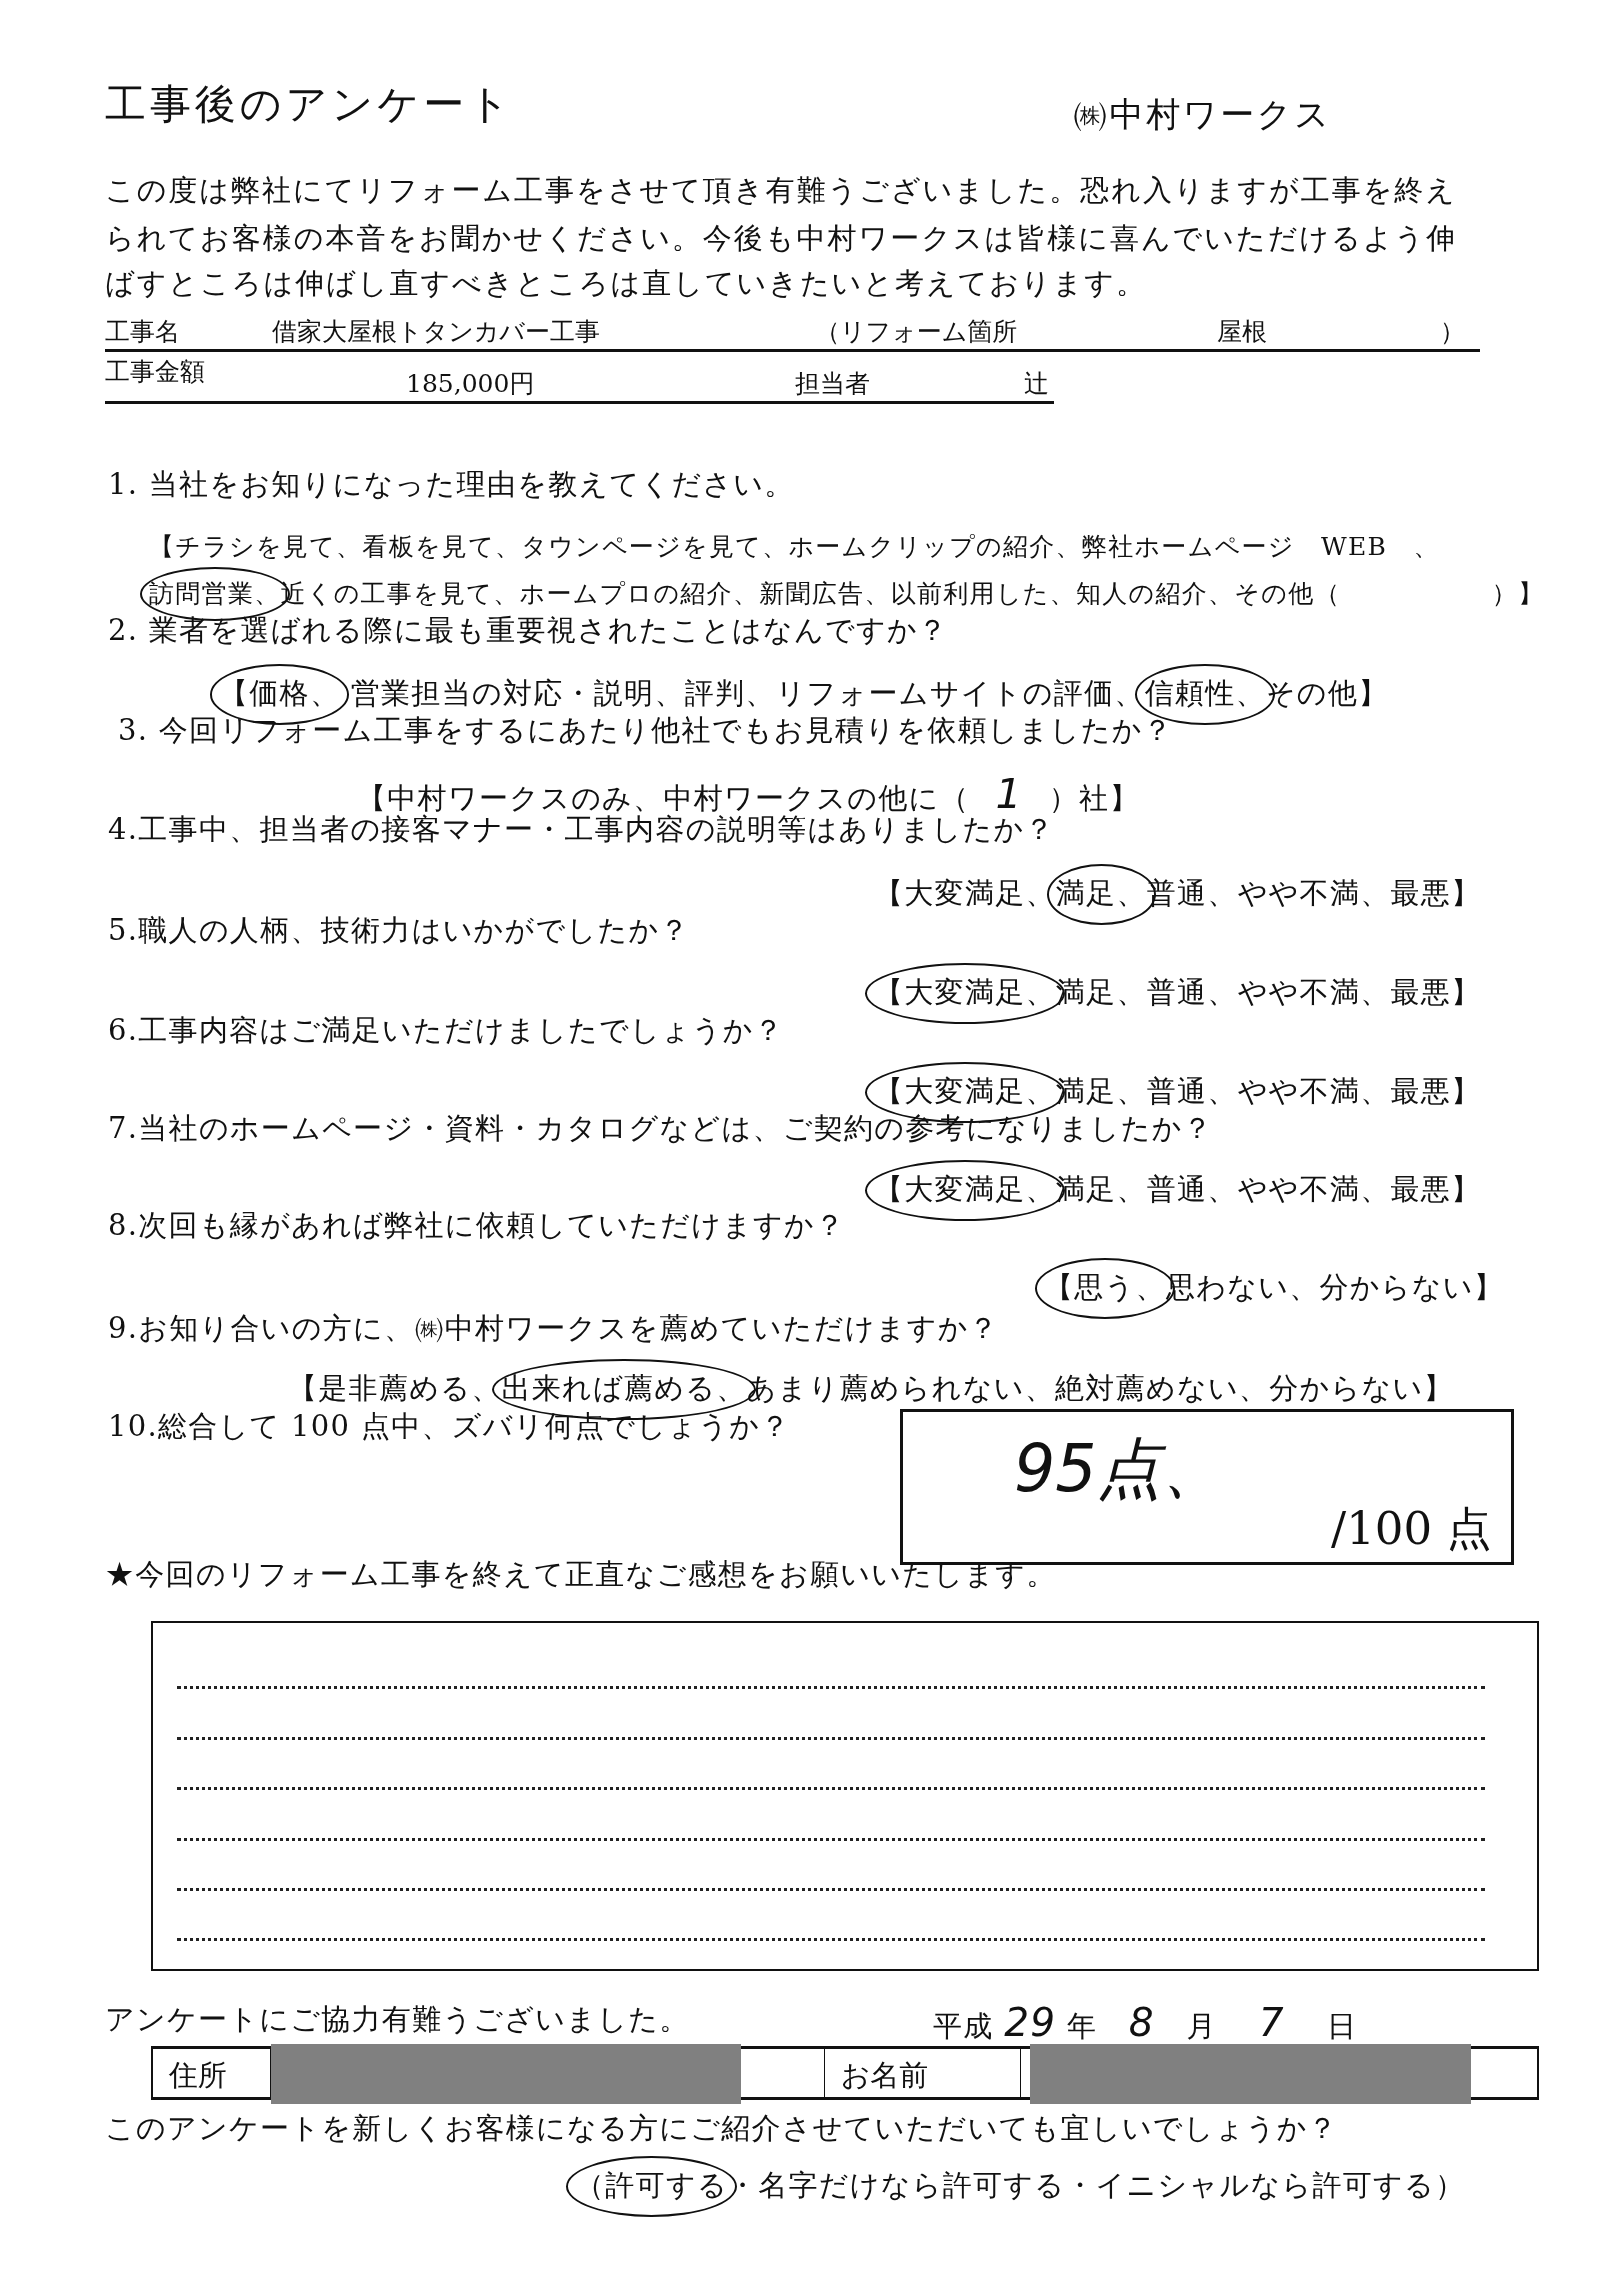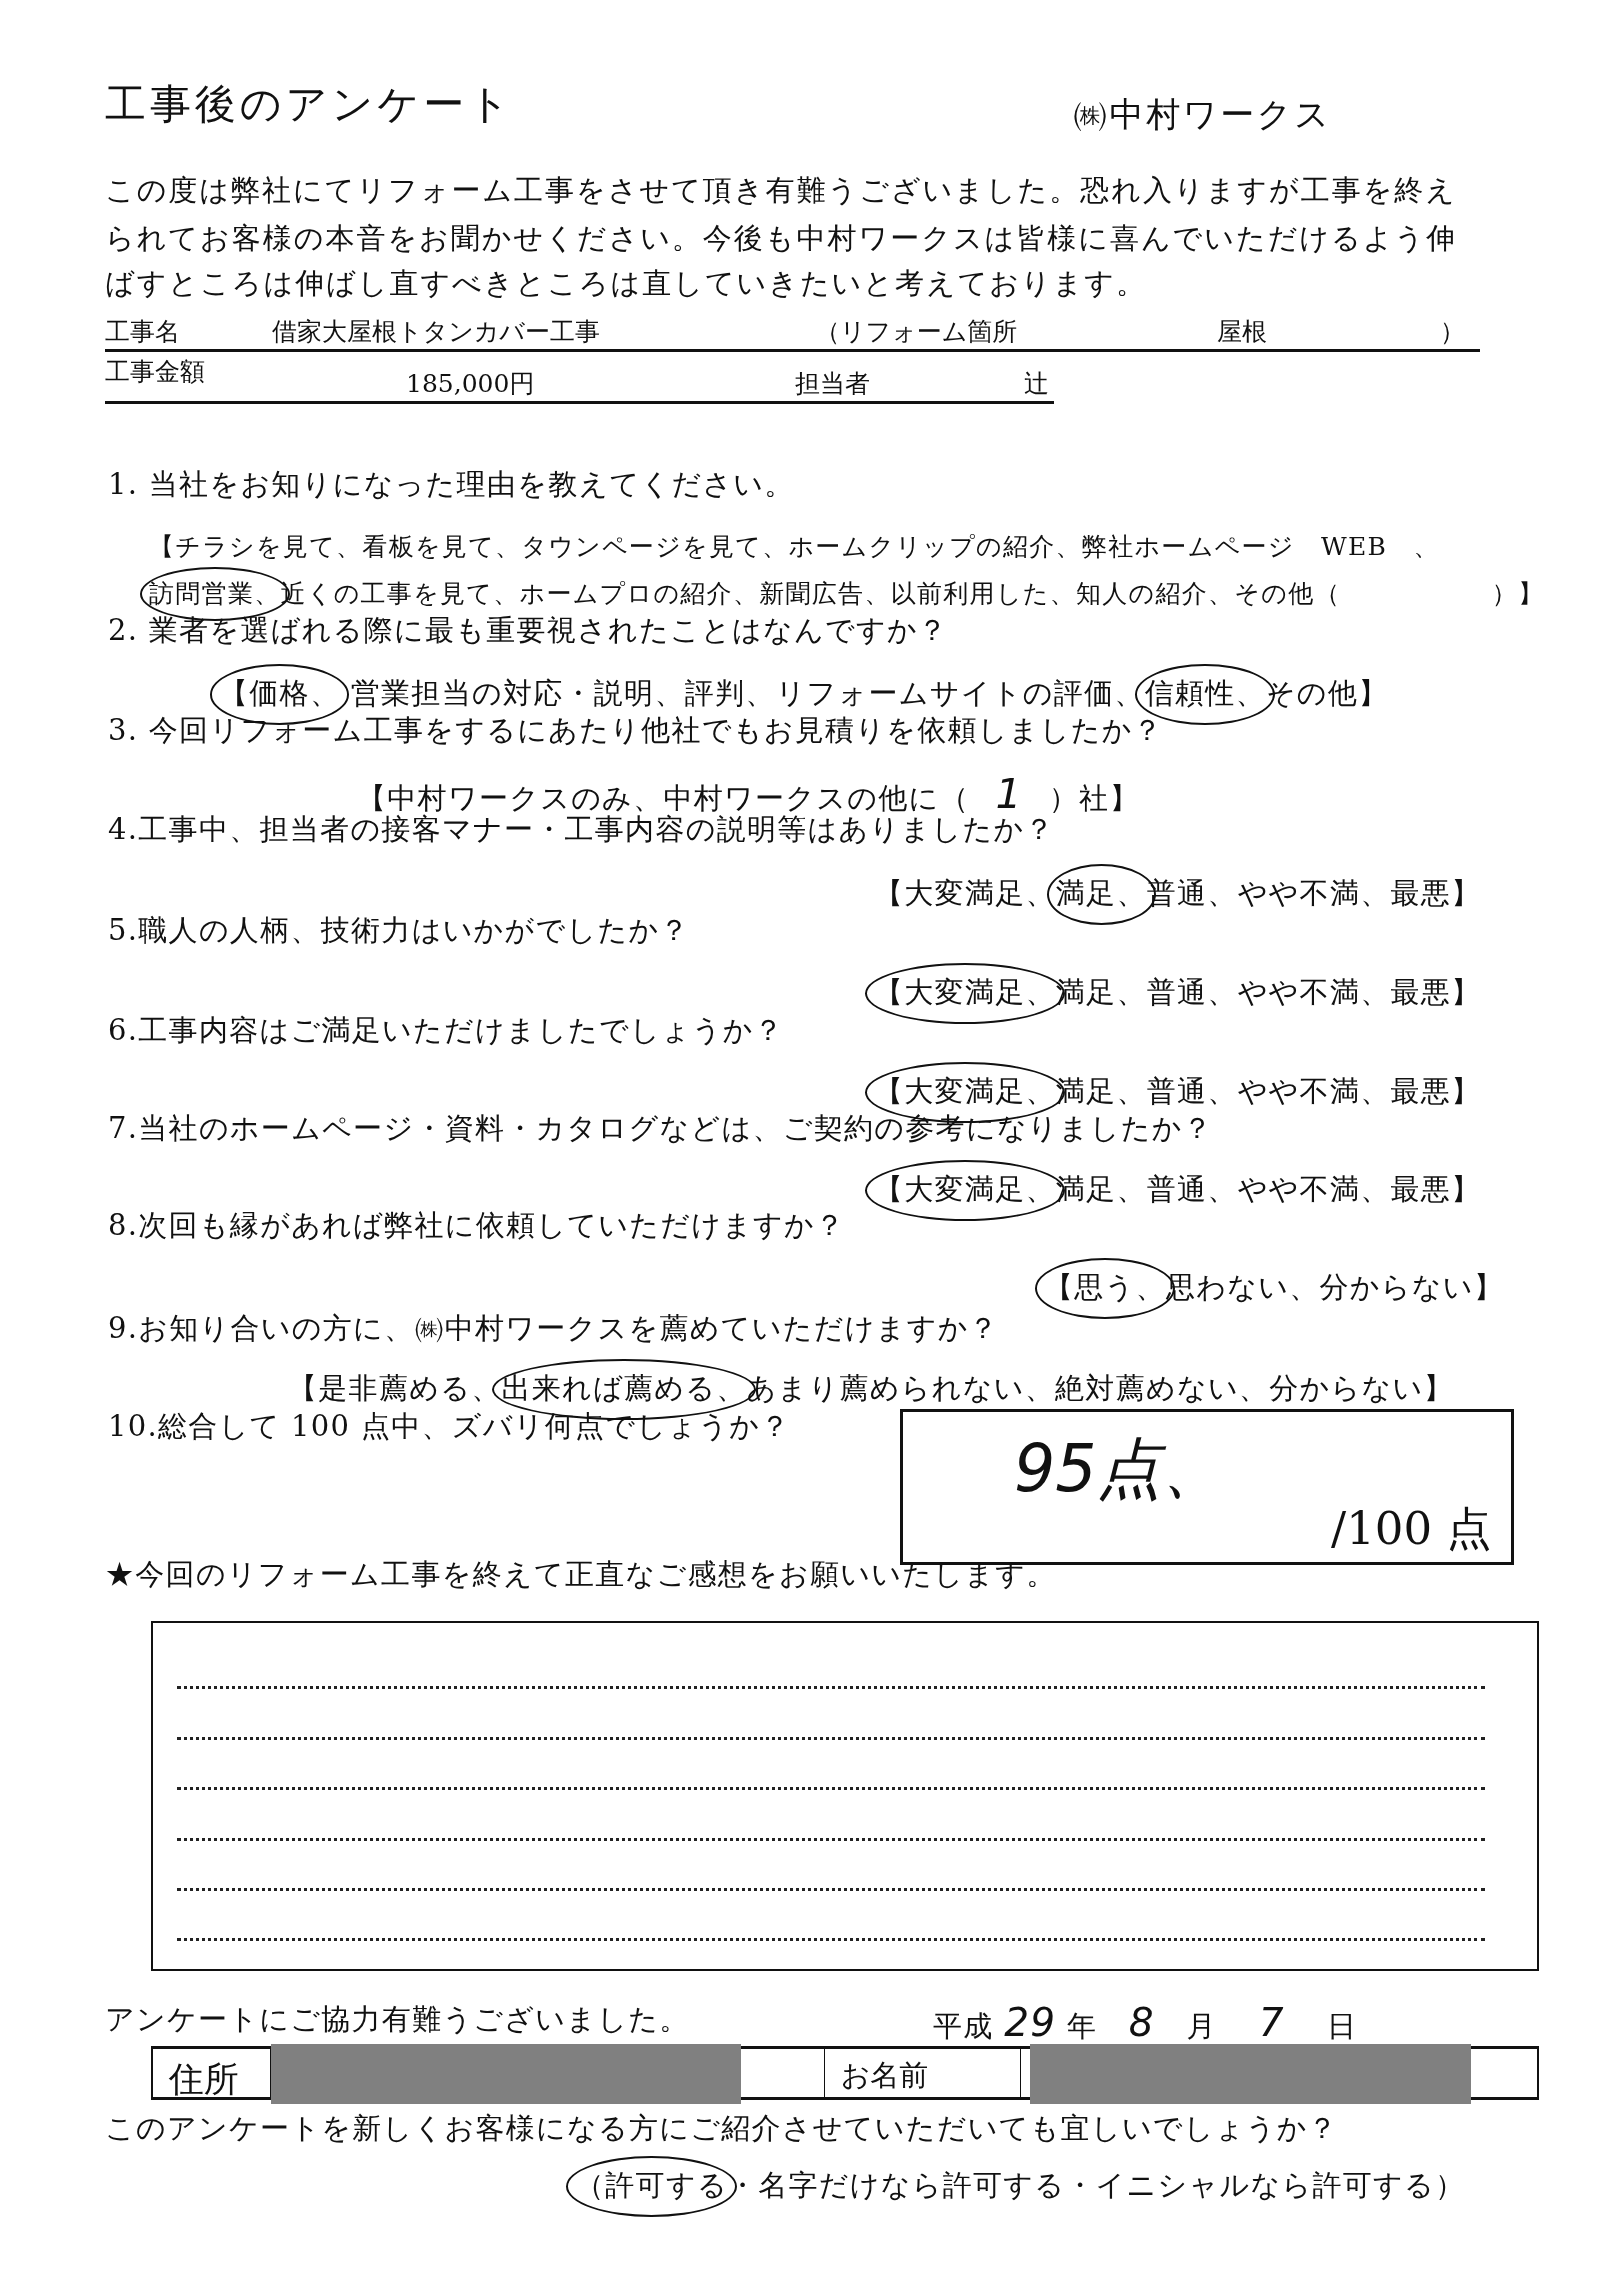--- a/index.html
+++ b/index.html
@@ -63,21 +63,21 @@
   <span class="circled">訪問営業、</span><span>近くの工事を見て、</span><span>ホームプロの紹介、</span><span>新聞広告、</span><span>以前利用した、</span><span>知人の紹介、</span><span>その他（</span><span style="display:inline-block; width:151px"></span><span>）】</span>
 </div>
 
 <div class="abs q" style="left:108px; top:611px">
   <span>2.</span>&nbsp;<span>業者を選ばれる際に最も重要視されたことはなんですか？</span>
 </div>
 <div class="abs opts" style="left:219px; top:661px">
   <span class="circled">【価格、</span>&nbsp;<span>営業担当の対応・説明、</span><span>評判、</span><span>リフォームサイトの評価、</span><span class="circled">信頼性、</span><span>その他】</span>
 </div>
 
-<div class="abs q" style="left:108px; top:711px">
+<div class="abs q" style="left:118px; top:711px">
   <span>3.</span>&nbsp;<span>今回リフォーム工事をするにあたり他社でもお見積りを依頼しましたか？</span>
 </div>
 <div class="abs opts" style="left:357px; top:757px">
   <span>【中村ワークスのみ、中村ワークスの他に（</span><span class="hand" style="display:inline-block; width:79px; text-align:center; font-size:41px">1</span><span>）社】</span>
 </div>
 
 <div class="abs q" style="left:108px; top:810px">
   <span>4.</span><span>工事中、担当者の接客マナー・工事内容の説明等はありましたか？</span>
 </div>
 <div class="abs opts" style="left:874px; top:861px">
@@ -142,21 +142,21 @@
   <span>平成</span>
   <span class="hand" style="font-size:39px">29</span>
   <span>年</span>&nbsp;&nbsp;
   <span class="hand" style="font-size:39px">8</span>&nbsp;&nbsp;
   <span>月</span>&nbsp;&nbsp;&nbsp;
   <span class="hand" style="font-size:39px">7</span>&nbsp;&nbsp;&nbsp;
   <span>日</span>
 </div>
 
 <div class="addr-row">
-  <div class="cell" style="left:0; width:118px; border-right:1.3px solid #111; padding:6.5px 15.7px; font-size:35px">住所</div>
+  <div class="cell" style="left:0; width:118px; border-right:1.3px solid #111; padding:6.5px 15.7px; font-size:29px">住所</div>
   <div class="redact" style="left:118px; top:-5.2px; width:470px; height:60px"></div>
   <div class="cell" style="left:588px; width:84px; border-right:1.3px solid #111"></div>
   <div class="cell" style="left:672px; width:196px; border-right:1.3px solid #111; padding:6.5px 15.7px; font-size:29px">お名前</div>
   <div class="redact" style="left:877px; top:-5.2px; width:441px; height:60px"></div>
   <div class="cell" style="left:1318px; width:68px"></div>
 </div>
 
 <div class="abs q" style="left:105px; top:2109px">このアンケートを新しくお客様になる方にご紹介させていただいても宜しいでしょうか？</div>
 <div class="abs opts" style="left:575px; top:2153px">
   <span class="circled">（許可する</span><span>・名字だけなら許可する</span><span>・イニシャルなら許可する）</span>

